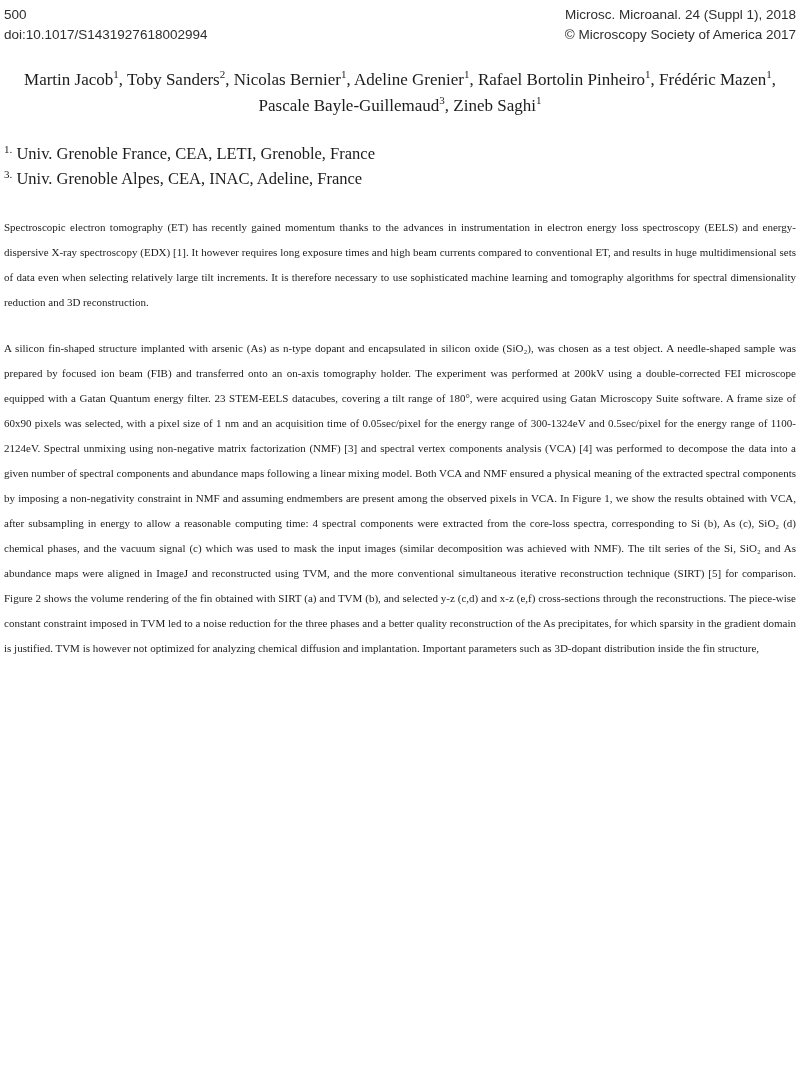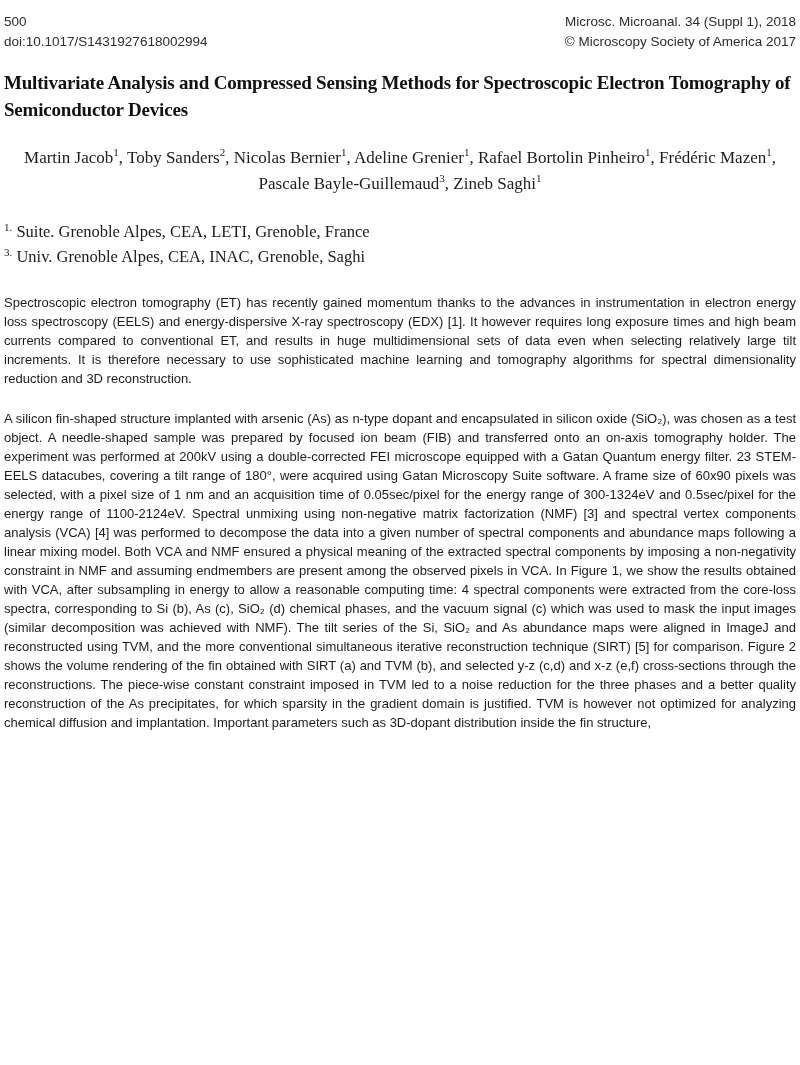--- a/index.html
+++ b/index.html
@@ -4,21 +4,21 @@
 <style>
   html, body {
     margin: 0;
     padding: 0;
     background: #ffffff;
   }
   .page {
     position: relative;
     width: 800px;
     height: 891px;
-    margin: 7px auto;
+    margin: 0 auto;
     background: #ffffff;
     overflow: hidden;
     box-sizing: border-box;
     padding: 5px 4px 0 4px;
     color: #1c1c1c;
   }
   
   .running-head {
     display: flex;
     justify-content: space-between;
@@ -61,53 +61,52 @@
     line-height: 24.5px;
     color: #1c1c1c;
   }
   .affiliation sup {
     font-size: 11px;
     line-height: 0;
   }
   
   .body-paragraphs {
     margin-top: 24px;
-    font-family: Liberation Sans, sans-serif;
-    font-size: 13px;
-    line-height: 19px;
+    font-family: Liberation Serif, serif;
+    font-size: 11px;
+    line-height: 25px;
     text-align: justify;
     color: #1c1c1c;
   }
   .body-paragraphs p {
     margin: 0 0 21px 0;
   }
 </style>
 </head>
 <body>
 
 <div class="page">
 
   <div class="running-head">
     <div class="left">
       <div>500</div>
       <div>doi:10.1017/S1431927618002994</div>
     </div>
     <div class="right">
-      <div>Microsc. Microanal. 34 (Suppl 1), 2018</div>
+      <div>Microsc. Microanal. 24 (Suppl 1), 2018</div>
       <div>© Microscopy Society of America 2017</div>
     </div>
   </div>
 
-  <div class="paper-title">Multivariate Analysis and Compressed Sensing Methods for Spectroscopic Electron Tomography of Semiconductor Devices</div>
 
   <div class="authors-line"><span><span>Martin Jacob</span><sup>1</sup>, </span><span><span>Toby Sanders</span><sup>2</sup>, </span><span><span>Nicolas Bernier</span><sup>1</sup>, </span><span><span>Adeline Grenier</span><sup>1</sup>, </span><span><span>Rafael Bortolin Pinheiro</span><sup>1</sup>, </span><span><span>Frédéric Mazen</span><sup>1</sup>, </span><span><span>Pascale Bayle-Guillemaud</span><sup>3</sup>, </span><span><span>Zineb Saghi</span><sup>1</sup></span></div>
 
   <div class="affiliations-list">
-      <div class="affiliation"><sup>1.</sup><span> Suite. Grenoble Alpes, CEA, LETI, Grenoble, France</span></div>
-      <div class="affiliation"><sup>3.</sup><span> Univ. Grenoble Alpes, CEA, INAC, Grenoble, Saghi</span></div>
+      <div class="affiliation"><sup>1.</sup><span> Univ. Grenoble France, CEA, LETI, Grenoble, France</span></div>
+      <div class="affiliation"><sup>3.</sup><span> Univ. Grenoble Alpes, CEA, INAC, Adeline, France</span></div>
     </div>
 
   <div class="body-paragraphs">
       <p>Spectroscopic electron tomography (ET) has recently gained momentum thanks to the advances in instrumentation in electron energy loss spectroscopy (EELS) and energy-dispersive X-ray spectroscopy (EDX) [1]. It however requires long exposure times and high beam currents compared to conventional ET, and results in huge multidimensional sets of data even when selecting relatively large tilt increments. It is therefore necessary to use sophisticated machine learning and tomography algorithms for spectral dimensionality reduction and 3D reconstruction.</p>
       <p>A silicon fin-shaped structure implanted with arsenic (As) as n-type dopant and encapsulated in silicon oxide (SiO₂), was chosen as a test object. A needle-shaped sample was prepared by focused ion beam (FIB) and transferred onto an on-axis tomography holder. The experiment was performed at 200kV using a double-corrected FEI microscope equipped with a Gatan Quantum energy filter. 23 STEM-EELS datacubes, covering a tilt range of 180°, were acquired using Gatan Microscopy Suite software. A frame size of 60x90 pixels was selected, with a pixel size of 1 nm and an acquisition time of 0.05sec/pixel for the energy range of 300-1324eV and 0.5sec/pixel for the energy range of 1100-2124eV. Spectral unmixing using non-negative matrix factorization (NMF) [3] and spectral vertex components analysis (VCA) [4] was performed to decompose the data into a given number of spectral components and abundance maps following a linear mixing model. Both VCA and NMF ensured a physical meaning of the extracted spectral components by imposing a non-negativity constraint in NMF and assuming endmembers are present among the observed pixels in VCA. In Figure 1, we show the results obtained with VCA, after subsampling in energy to allow a reasonable computing time: 4 spectral components were extracted from the core-loss spectra, corresponding to Si (b), As (c), SiO₂ (d) chemical phases, and the vacuum signal (c) which was used to mask the input images (similar decomposition was achieved with NMF). The tilt series of the Si, SiO₂ and As abundance maps were aligned in ImageJ and reconstructed using TVM, and the more conventional simultaneous iterative reconstruction technique (SIRT) [5] for comparison. Figure 2 shows the volume rendering of the fin obtained with SIRT (a) and TVM (b), and selected y-z (c,d) and x-z (e,f) cross-sections through the reconstructions. The piece-wise constant constraint imposed in TVM led to a noise reduction for the three phases and a better quality reconstruction of the As precipitates, for which sparsity in the gradient domain is justified. TVM is however not optimized for analyzing chemical diffusion and implantation. Important parameters such as 3D-dopant distribution inside the fin structure,</p>
     </div>
 
 </div>
 
 </body></html>

